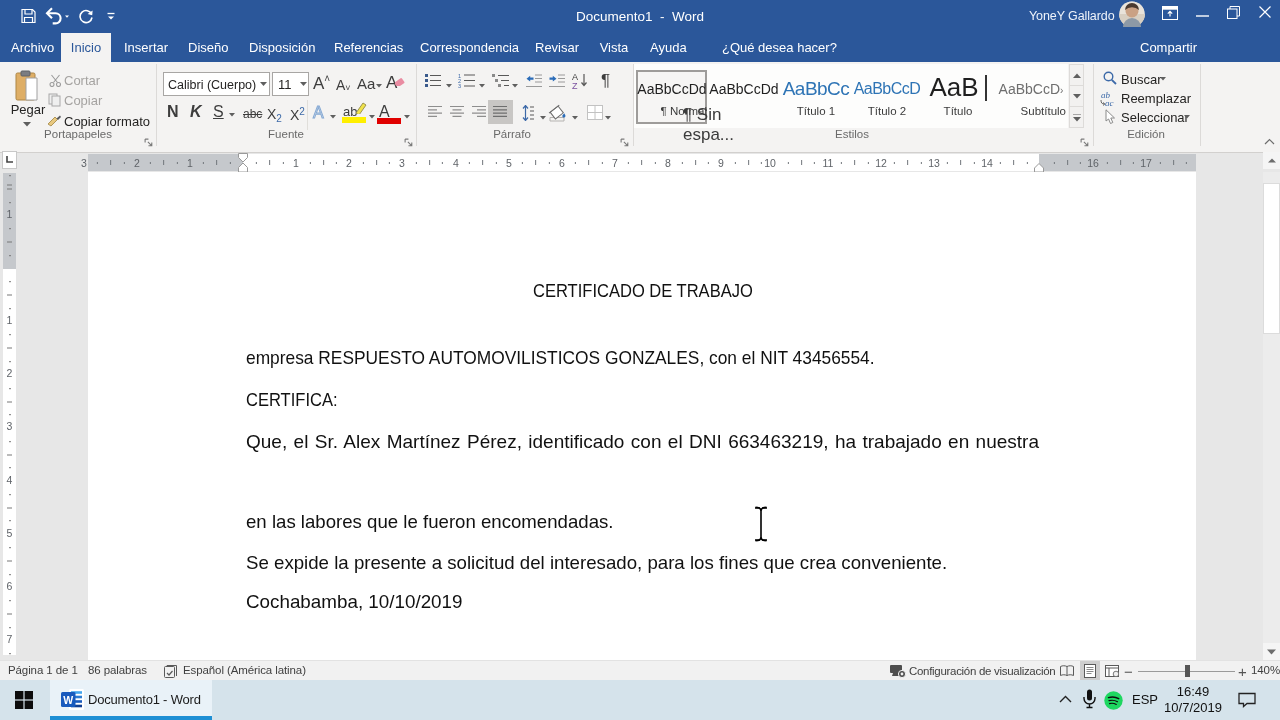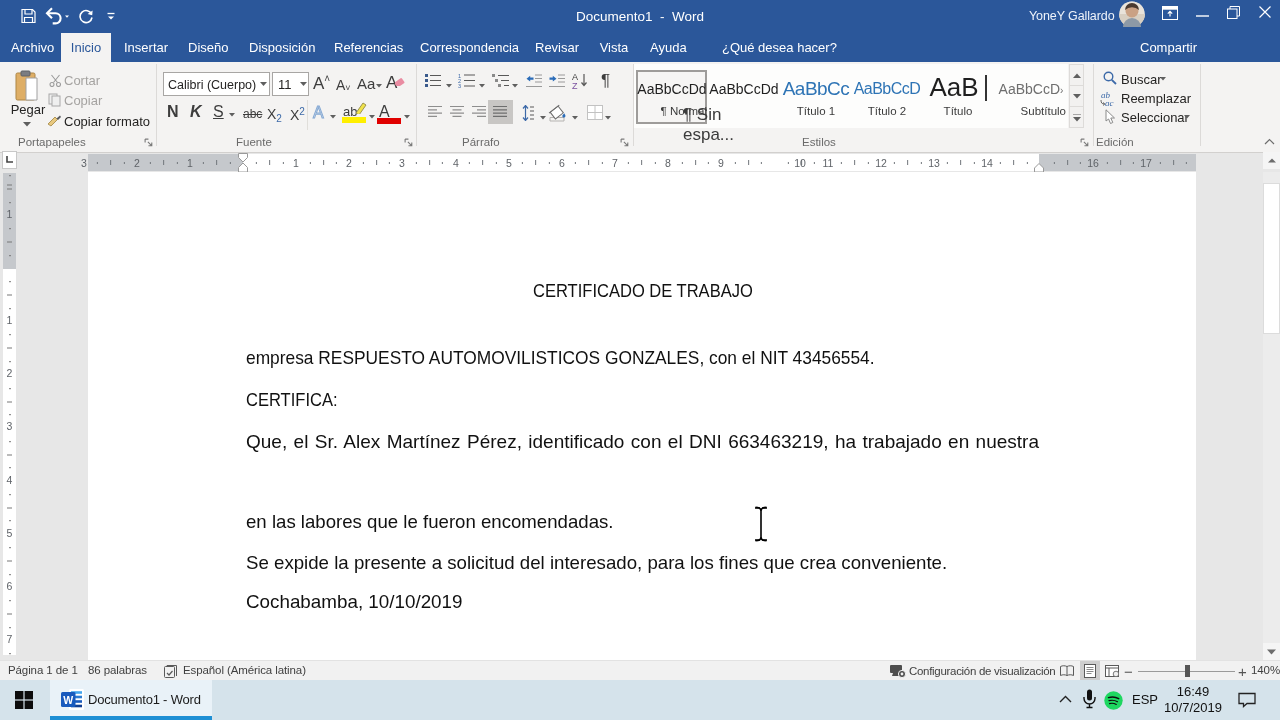--- a/index.html
+++ b/index.html
@@ -6,21 +6,21 @@
 body{font-family:"Liberation Sans",sans-serif;position:relative;background:#e7e7e7}
 .abs{position:absolute}
 
 #titlebar{position:absolute;left:0;top:0;width:1280px;height:33px;background:#2b579a;color:#fff}
 #tabs{position:absolute;left:0;top:33px;width:1280px;height:29px;background:#2b579a}
 .tab{position:absolute;top:0;height:29px;line-height:29px;color:#fff;font-size:13px;text-align:center}
 #tab-inicio{background:#f4f3f2;color:#2b579a;border-radius:0}
 #doctitle{position:absolute;top:0;left:0;width:1280px;height:33px;line-height:33px;text-align:center;color:#ffffff;font-size:13.5px}
 
 #ribbon{position:absolute;left:0;top:62px;width:1280px;height:91px;background:#f4f3f2;border-bottom:1px solid #d2d0ce}
-.glabel{position:absolute;top:74px;font-size:11.5px;color:#6a6a6a;}
+.glabel{position:absolute;top:66px;font-size:11.5px;color:#6a6a6a;text-align:center}
 .launcher{position:absolute;width:10px;height:10px}
 .ribtxt{font-size:13px;color:#252423}
 .disabled{color:#a5a3a1}
 
 #rulerrow{position:absolute;left:0;top:153px;width:1280px;height:19px}
 #hruler{position:absolute;left:88px;top:1px;width:1108px;height:17px;background:#c5c8cc}
 #hruler .white{position:absolute;left:155px;top:0;width:796px;height:17px;background:#fff}
 .rn{position:absolute;top:2.5px;width:16px;text-align:center;font-size:10.5px;color:#5f6368}
 .vrn{position:absolute;left:0;width:13px;text-align:center;font-size:10.5px;color:#5f6368}
 
@@ -384,21 +384,21 @@
     <div class="abs" style="left:0;top:7.5px;width:1108px;height:2px;background:repeating-linear-gradient(90deg,#70757a 0 1px,transparent 1px 26.57px);background-position:8.86px 0"></div>
     <span class="rn" style="left:200px">1</span>
 <span class="rn" style="left:253px">2</span>
 <span class="rn" style="left:306px">3</span>
 <span class="rn" style="left:360px">4</span>
 <span class="rn" style="left:413px">5</span>
 <span class="rn" style="left:466px">6</span>
 <span class="rn" style="left:519px">7</span>
 <span class="rn" style="left:572px">8</span>
 <span class="rn" style="left:625px">9</span>
-<span class="rn" style="left:704px">10</span>
+<span class="rn" style="left:674px">10</span>
 <span class="rn" style="left:732px">11</span>
 <span class="rn" style="left:785px">12</span>
 <span class="rn" style="left:838px">13</span>
 <span class="rn" style="left:891px">14</span>
 <span class="rn" style="left:997px">16</span>
 <span class="rn" style="left:1050px">17</span>
 <span class="rn" style="left:94px">1</span>
 <span class="rn" style="left:41px">2</span>
 <span class="rn" style="left:-12px">3</span>
 

